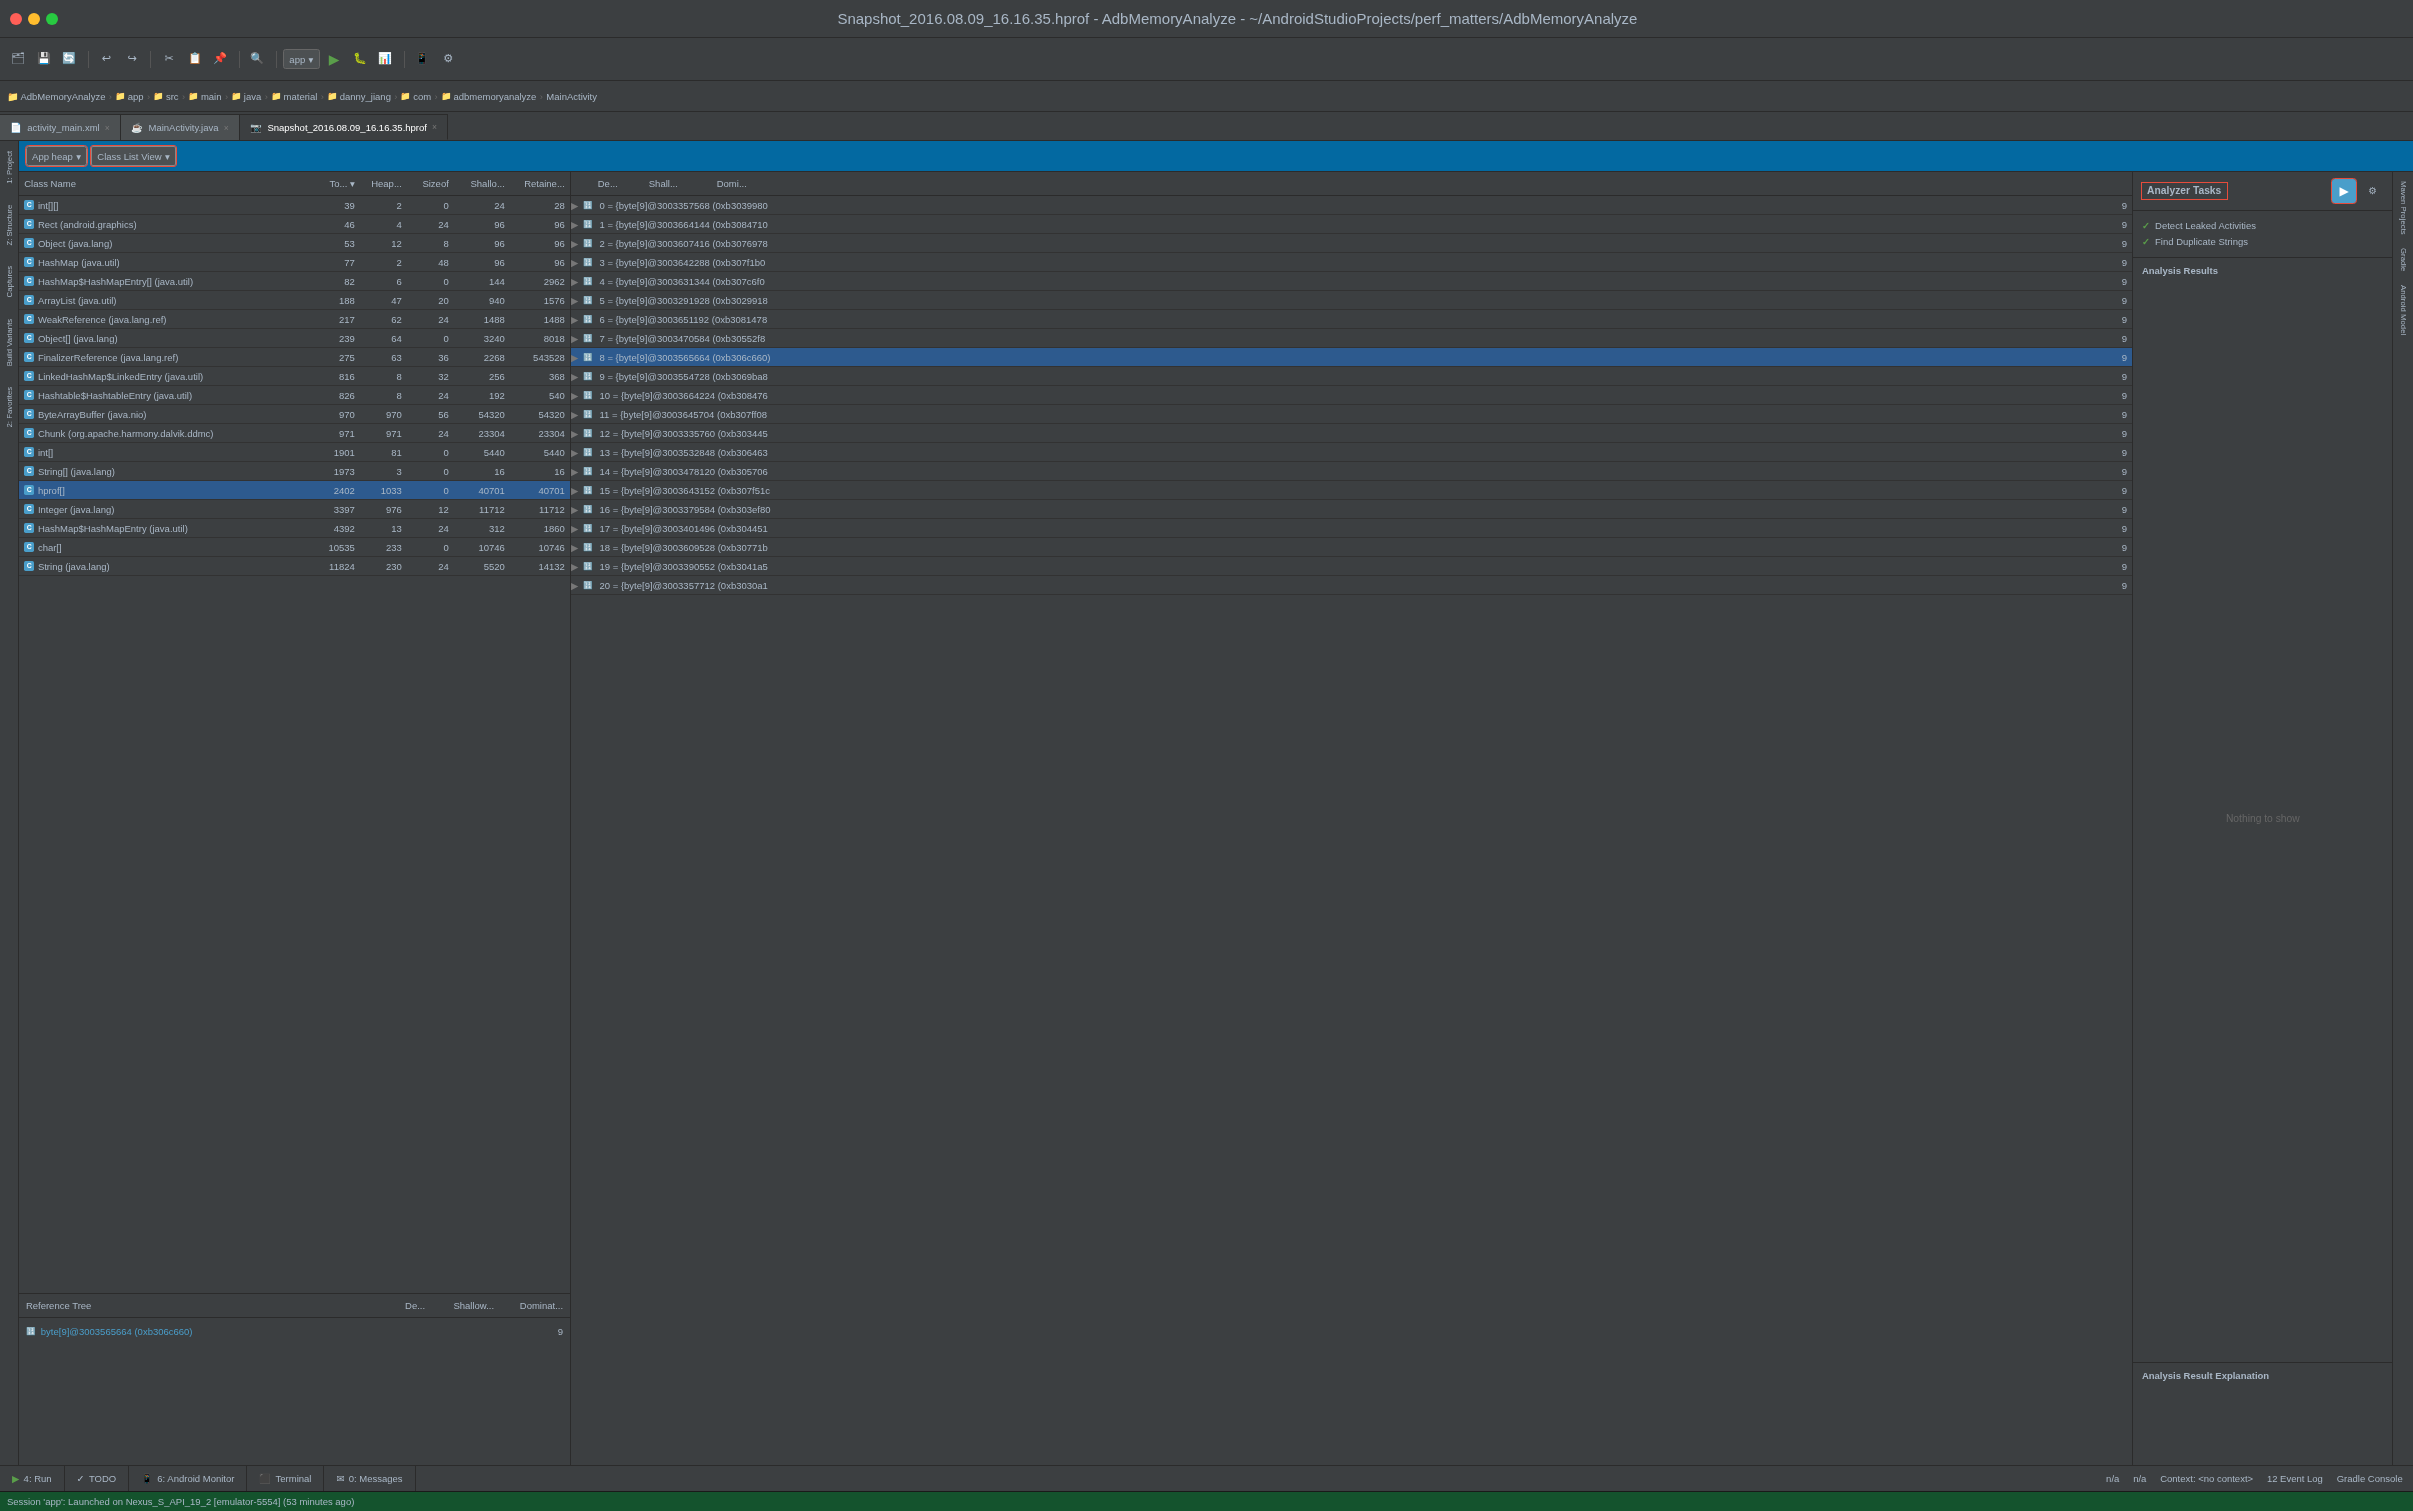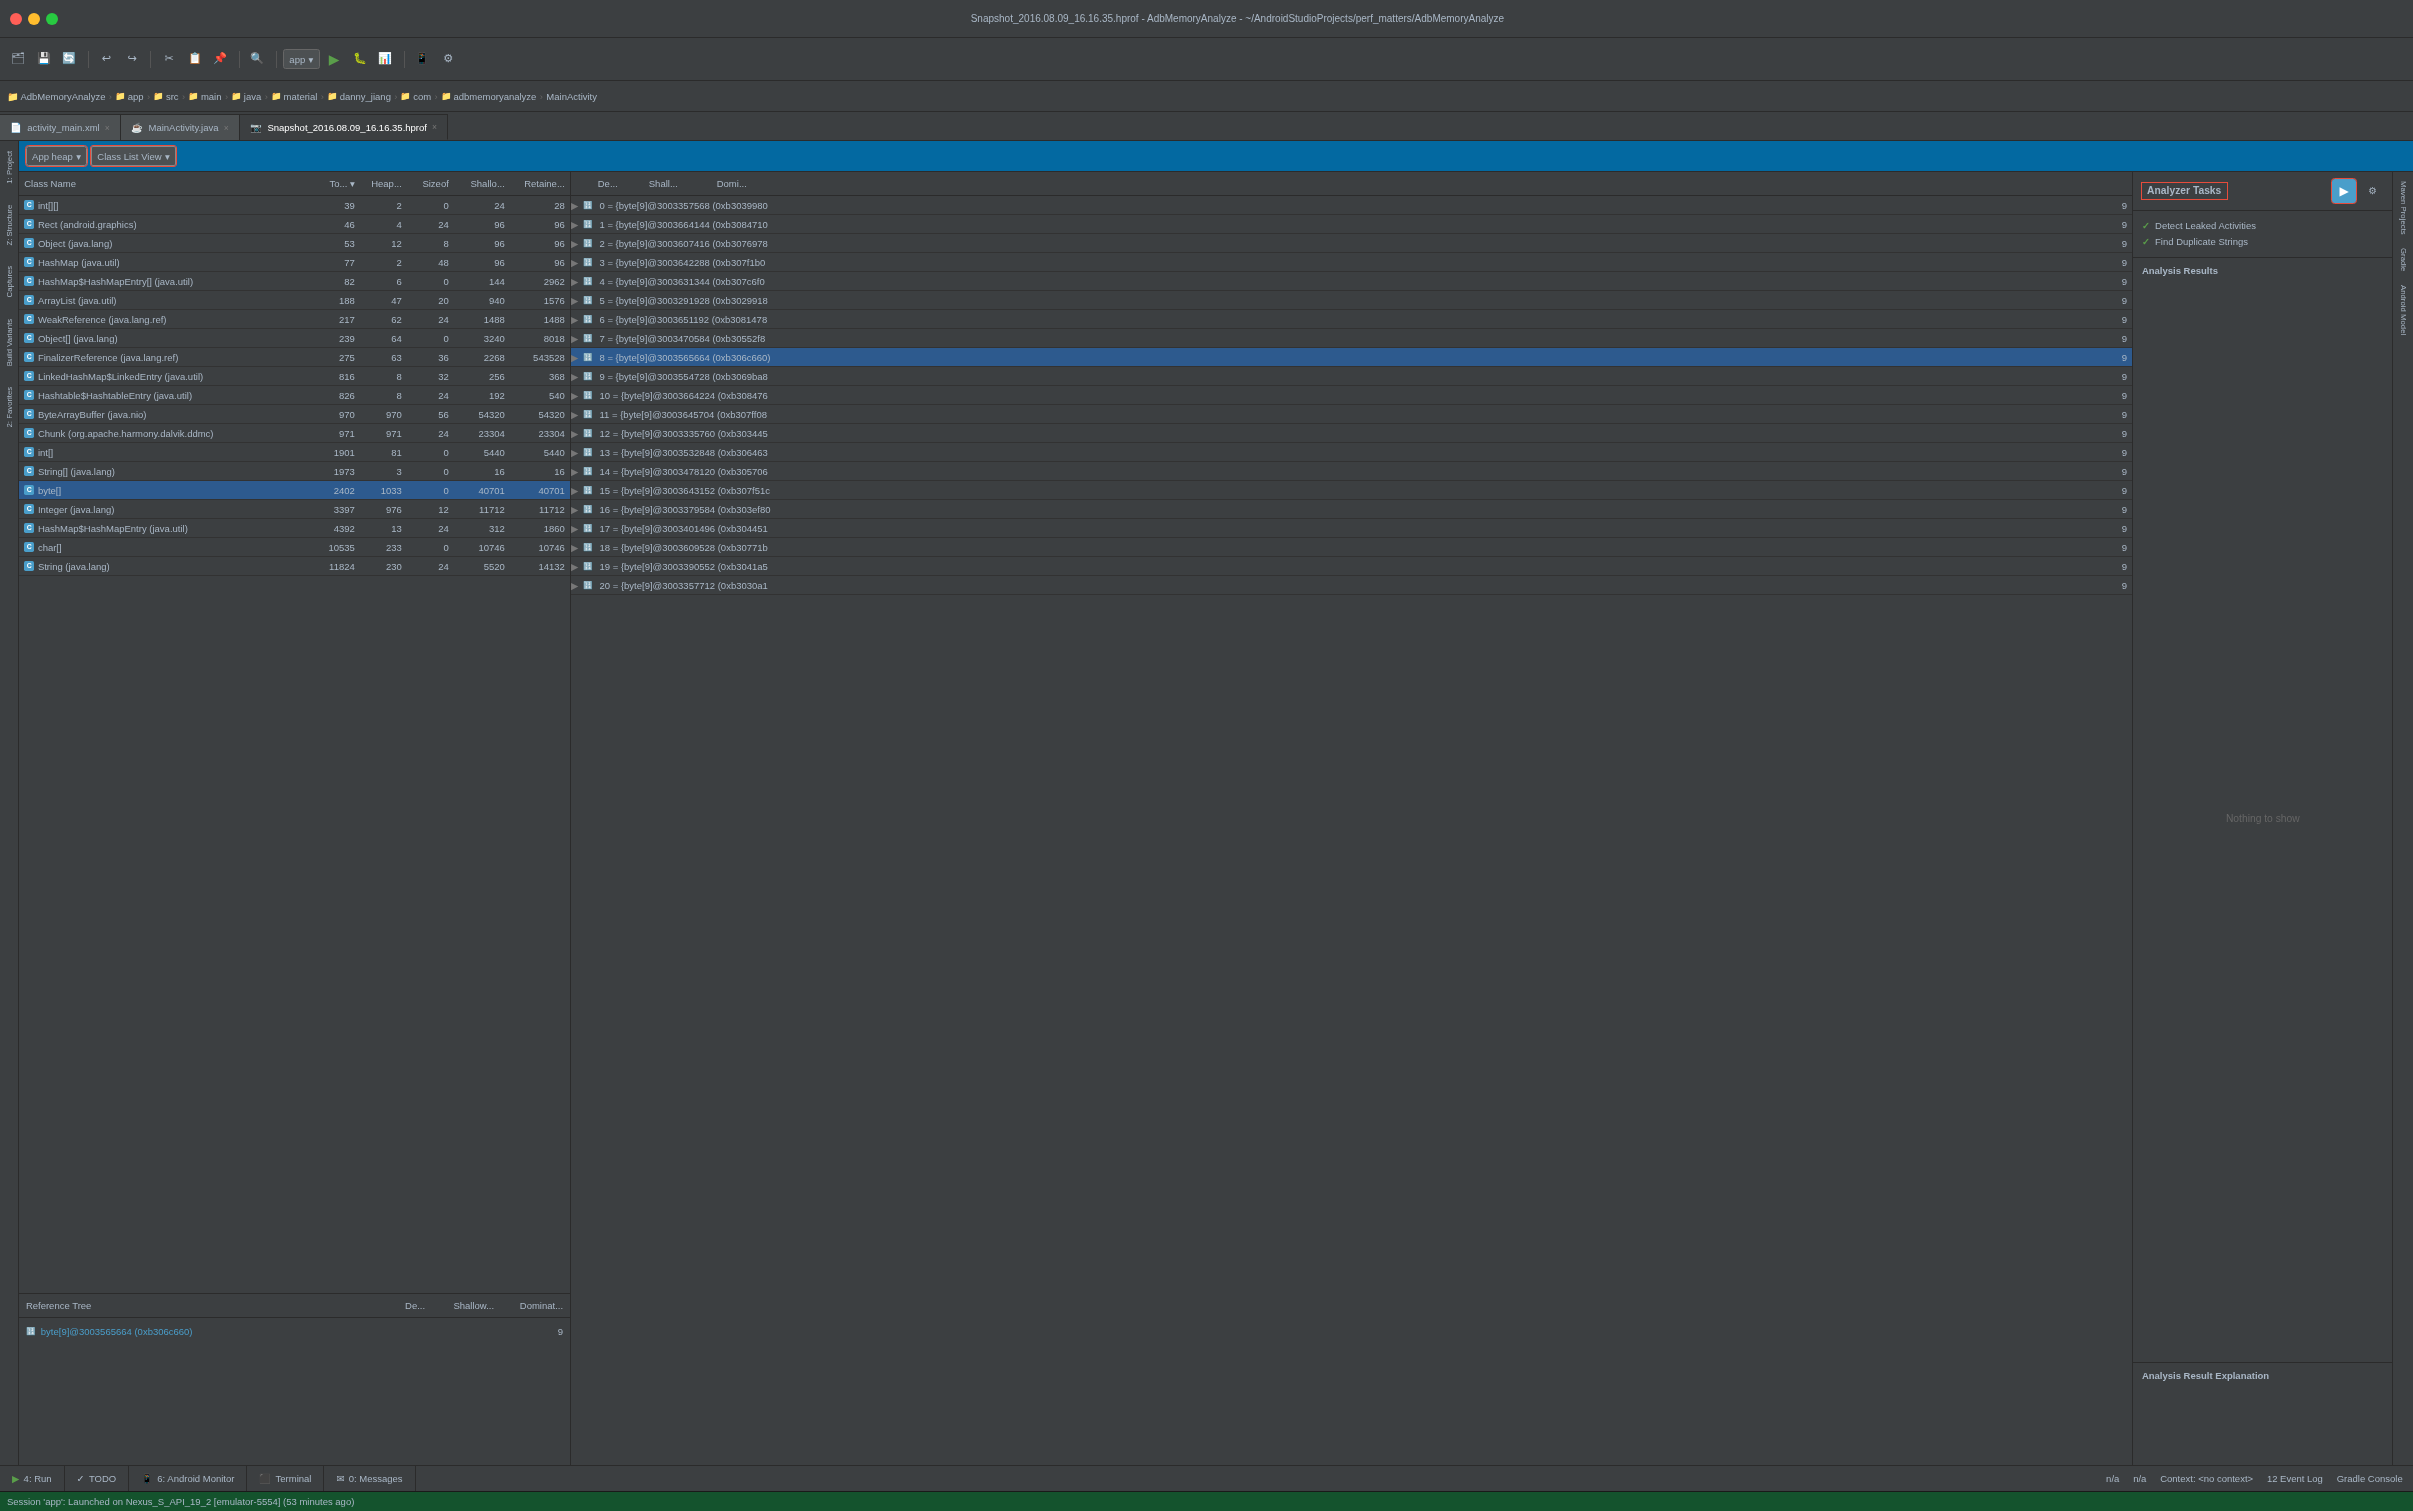--- a/index.html
+++ b/index.html
@@ -5,21 +5,21 @@
     * { box-sizing: border-box; margin: 0; padding: 0; }
     body { font-family: 'Helvetica Neue', Arial, sans-serif; font-size: 9.5px; background: #3c3f41; color: #a9b7c6; overflow: hidden; width: 2413px; height: 1512px; }
 
     
     .titlebar { height: 38px; background: #3c3f41; display: flex; align-items: center; padding: 0 10.3px; border-bottom: 0.9px solid #2b2b2b; }
     .titlebar-buttons { display: flex; gap: 6px; margin-right: 13.8px; }
     .tb-btn { width: 12px; height: 12px; border-radius: 50%; }
     .tb-close { background: #ff5f57; }
     .tb-min { background: #ffbd2e; }
     .tb-max { background: #28ca41; }
-    .titlebar-title { flex: 1; text-align: center; font-size: 10px; color: #a9b7c6; }
+    .titlebar-title { flex: 1; text-align: center; font-size: 15px; color: #a9b7c6; }
 
     
     .toolbar { height: 43px; background: #3c3f41; display: flex; align-items: center; padding: 0 6.9px; border-bottom: 0.9px solid #2b2b2b; gap: 3.4px; }
     .toolbar-btn { width: 22.4px; height: 22.4px; display: flex; align-items: center; justify-content: center; border-radius: 2.6px; cursor: pointer; color: #a9b7c6; font-size: 11.2px; }
     .toolbar-sep { width: 0.9px; height: 17px; background: #555; margin: 0 3.4px; }
     .app-dropdown { background: #4c5052; border: 0.9px solid #666; border-radius: 2.6px; padding: 1.7px 5.2px; color: #a9b7c6; font-size: 9.5px; cursor: pointer; display: flex; align-items: center; gap: 3.4px; height: 20.7px; }
 
     
     .breadcrumb { height: 31px; background: #3c3f41; display: flex; align-items: center; padding: 0 6.9px; border-bottom: 0.9px solid #2b2b2b; gap: 1.7px; font-size: 9.5px; }
     .breadcrumb-item { color: #a9b7c6; cursor: pointer; display: flex; align-items: center; gap: 2.6px; }
@@ -390,21 +390,21 @@
               </div>
               <div class="cell col-tot" style="text-align:right;padding-right:5.2px;">1973</div>
               <div class="cell col-heap" style="text-align:right;padding-right:5.2px;">3</div>
               <div class="cell col-sizeof" style="text-align:right;padding-right:5.2px;">0</div>
               <div class="cell col-shallow" style="text-align:right;padding-right:5.2px;">16</div>
               <div class="cell col-retained" style="text-align:right;padding-right:5.2px;">16</div>
             </div>
           <div class="table-row selected">
               <div class="cell cell-name">
                 <div class="class-icon">C</div>
-                <span>byte[]</span>
+                <span>hprof[]</span>
               </div>
               <div class="cell col-tot" style="text-align:right;padding-right:5.2px;">2402</div>
               <div class="cell col-heap" style="text-align:right;padding-right:5.2px;">1033</div>
               <div class="cell col-sizeof" style="text-align:right;padding-right:5.2px;">0</div>
               <div class="cell col-shallow" style="text-align:right;padding-right:5.2px;">40701</div>
               <div class="cell col-retained" style="text-align:right;padding-right:5.2px;">40701</div>
             </div>
           <div class="table-row">
               <div class="cell cell-name">
                 <div class="class-icon">C</div>

